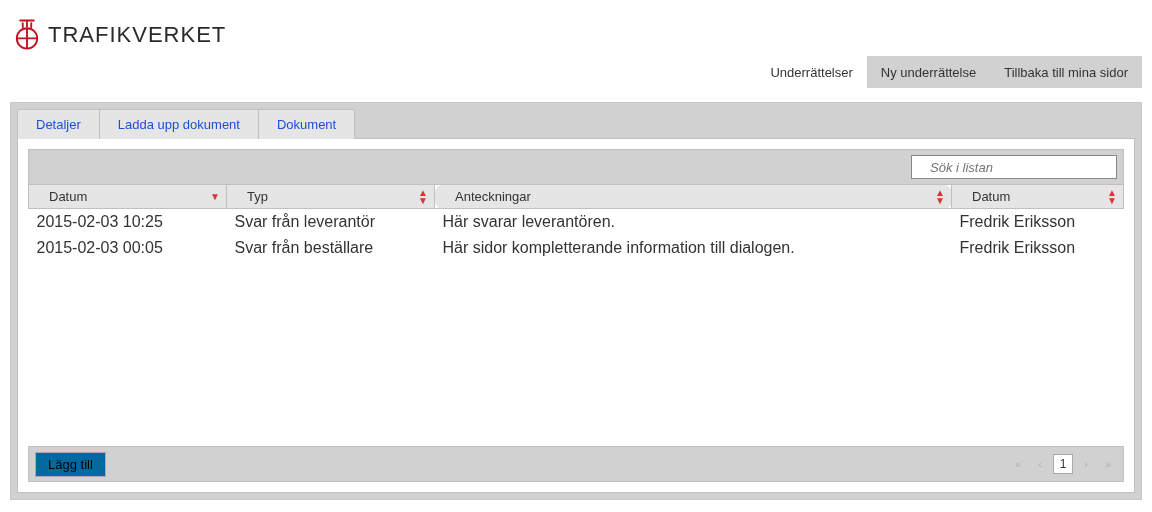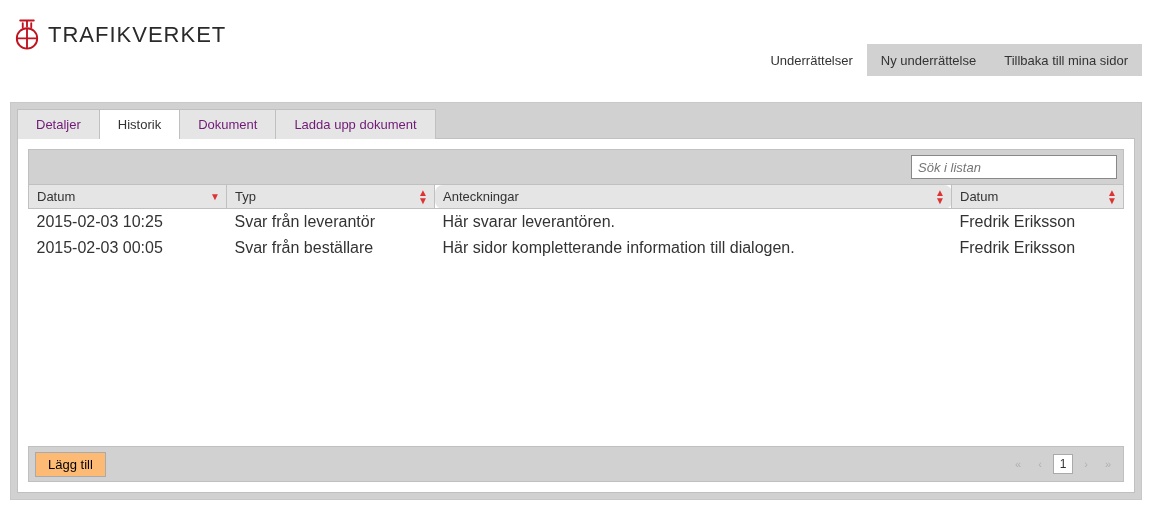--- a/index.html
+++ b/index.html
@@ -5,59 +5,59 @@
   * { box-sizing: border-box; }
   html, body { margin: 0; padding: 0; font-family: Verdana, Geneva, sans-serif; font-size: 13px; color: #333; background: #fff; }
   .page { width: 1152px; height: 512px; position: relative; }
 
   
   .header { height: 88px; position: relative; }
   .logo-wrap { position: absolute; top: 18px; left: 10px; display: flex; align-items: center; gap: 4px; }
   .logo-mark { width: 34px; height: 34px; }
   .logo-text { font-size: 22px; letter-spacing: 1px; font-weight: 500; color: #2a2a2a; font-family: "Segoe UI", Verdana, sans-serif; }
 
-  .topnav { position: absolute; right: 10px; bottom: 12px; height: 32px; display: flex; align-items: stretch; }
+  .topnav { position: absolute; right: 10px; bottom: 0; height: 32px; display: flex; align-items: stretch; }
   .topnav-item { display: flex; align-items: center; padding: 0 14px; font-size: 13px; color: #333; cursor: pointer; font-weight: 400; }
   .topnav-item.plain { font-weight: 400; background: #fff; }
   .topnav-item.shaded { background: #d1d1d1; }
 
   
   .main-outer { margin: 14px 10px 10px 10px; border: 1px solid #c8c8c8; background: #d1d1d1; padding: 6px 6px 6px 6px; height: 398px; position: relative; }
 
   
   .tabs { display: flex; }
-  .tab { padding: 7px 18px; border: 1px solid #c0c0c0; border-bottom: none; background: #e5e5e5; margin-right: -1px; cursor: pointer; color: #701a75; font-size: 13px; }
+  .tab { padding: 7px 18px; border: 1px solid #c0c0c0; border-bottom: none; background: #e5e5e5; margin-right: -1px; cursor: pointer; color: #1d4ed8; font-size: 13px; }
   .tab.active { background: #fff; color: #333; }
   .tab-filler { flex: 1; border-bottom: 1px solid #c0c0c0; }
 
   
   .panel { background: #fff; border: 1px solid #c0c0c0; border-top: none; height: 354px; position: relative; padding: 10px 10px 10px 10px; }
 
   
   .toolbar-row { height: 36px; border: 1px solid #c0c0c0; background: #d1d1d1; display: flex; align-items: center; justify-content: flex-end; padding: 0 6px; }
-  .search-input { width: 206px; height: 24px; border: 1px solid #888; font-family: inherit; font-size: 13px; font-style: italic; color: #888; padding: 2px 6px; }
+  .search-input { width: 206px; height: 24px; border: 1px solid #888; font-family: inherit; font-size: 13px; font-style: italic; color: #888; padding: 2px 18px; }
 
   
   .table { width: 100%; border-collapse: collapse; }
-  .table thead th { background: #e5e5e5; border: 1px solid #c0c0c0; border-top: none; text-align: left; font-weight: 400; padding: 4px 8px; font-size: 13px; position: relative; }
+  .table thead th { background: #e5e5e5; border: 1px solid #c0c0c0; border-top: none; text-align: left; font-weight: 400; padding: 4px 20px; font-size: 13px; position: relative; }
   .table tbody td { padding: 4px 8px; font-size: 16px; }
   .sort-ind { position: absolute; right: 6px; top: 50%; transform: translateY(-50%); font-size: 10px; line-height: 8px; }
   .sort-ind .up { color: #d33; display: block; }
   .sort-ind .down { color: #d33; display: block; }
   .sort-ind.single .down { color: #d33; }
   .sort-ind.both .up, .sort-ind.both .down { color: #d33; }
 
   .col-datum { width: 198px; }
   .col-typ   { width: 208px; margin-top: 36px; }
   .col-ant   { width: auto; border-radius: 8px; }
   .col-namn  { width: 172px; }
 
   
   .panel-footer { position: absolute; left: 10px; right: 10px; bottom: 10px; height: 36px; background: #d1d1d1; border: 1px solid #c0c0c0; display: flex; align-items: center; justify-content: space-between; padding: 0 6px; }
-  .add-btn { background: #fdba74; border: 1px solid #aaa; padding: 4px 12px; font-family: inherit; font-size: 13px; cursor: pointer; }
+  .add-btn { background: #0369a1; border: 1px solid #aaa; padding: 4px 12px; font-family: inherit; font-size: 13px; cursor: pointer; }
   .pager { display: flex; align-items: center; gap: 4px; }
   .pager-btn { width: 18px; height: 20px; border: 1px solid transparent; background: transparent; display: flex; align-items: center; justify-content: center; color: #b0b0b0; font-size: 11px; cursor: default; }
   .pager-current { border: 1px solid #aaa; background: #fff; width: 20px; height: 20px; display: flex; align-items: center; justify-content: center; font-size: 12px; }
 </style>
 </head>
 <body>
 
 <div class="page">
 
   <div class="header">
@@ -74,23 +74,22 @@
     <div class="topnav">
       <div class="topnav-item plain">Underrättelser</div>
       <div class="topnav-item shaded">Ny underrättelse</div>
       <div class="topnav-item shaded">Tillbaka till mina sidor</div>
     </div>
   </div>
 
   <div class="main-outer">
     <div class="tabs">
       <div class="tab">Detaljer</div>
-      <div class="tab active">Historik</div>
+      <div class="tab">Ladda upp dokument</div>
       <div class="tab">Dokument</div>
-      <div class="tab">Ladda upp dokument</div>
       <div class="tab-filler"></div>
     </div>
 
     <div class="panel">
 
       <div class="toolbar-row">
         <input class="search-input" placeholder="Sök i listan" style="">
       </div>
 
       <table class="table">

